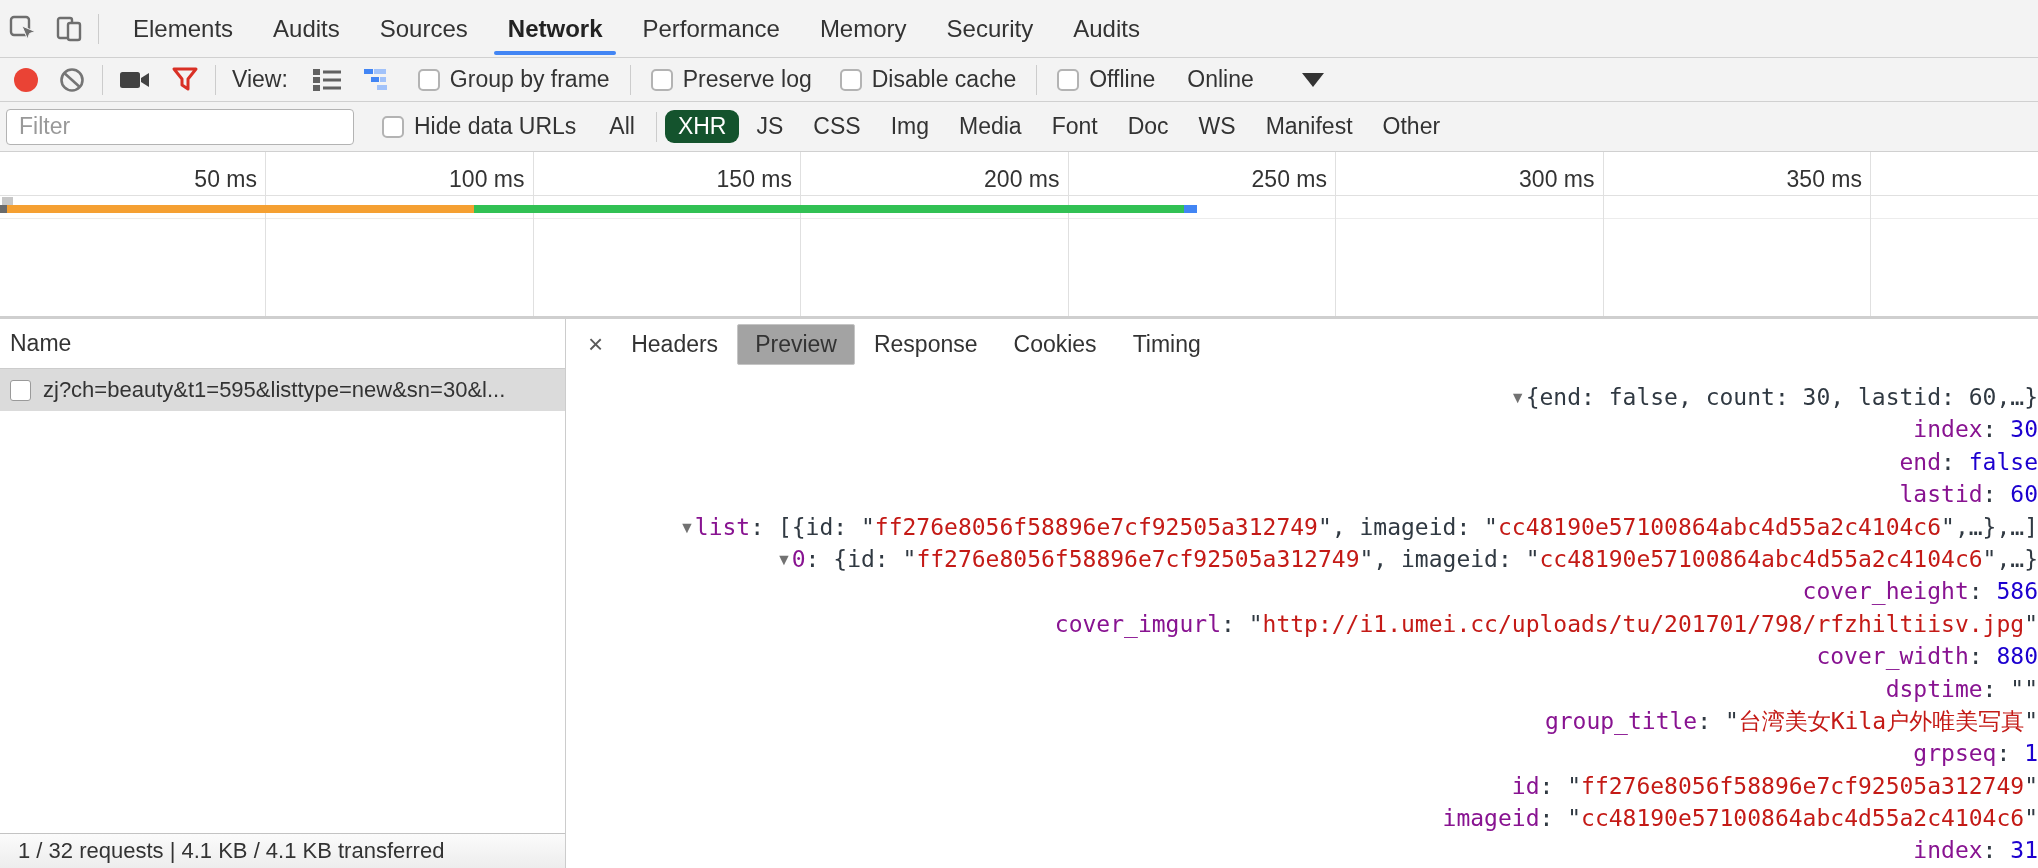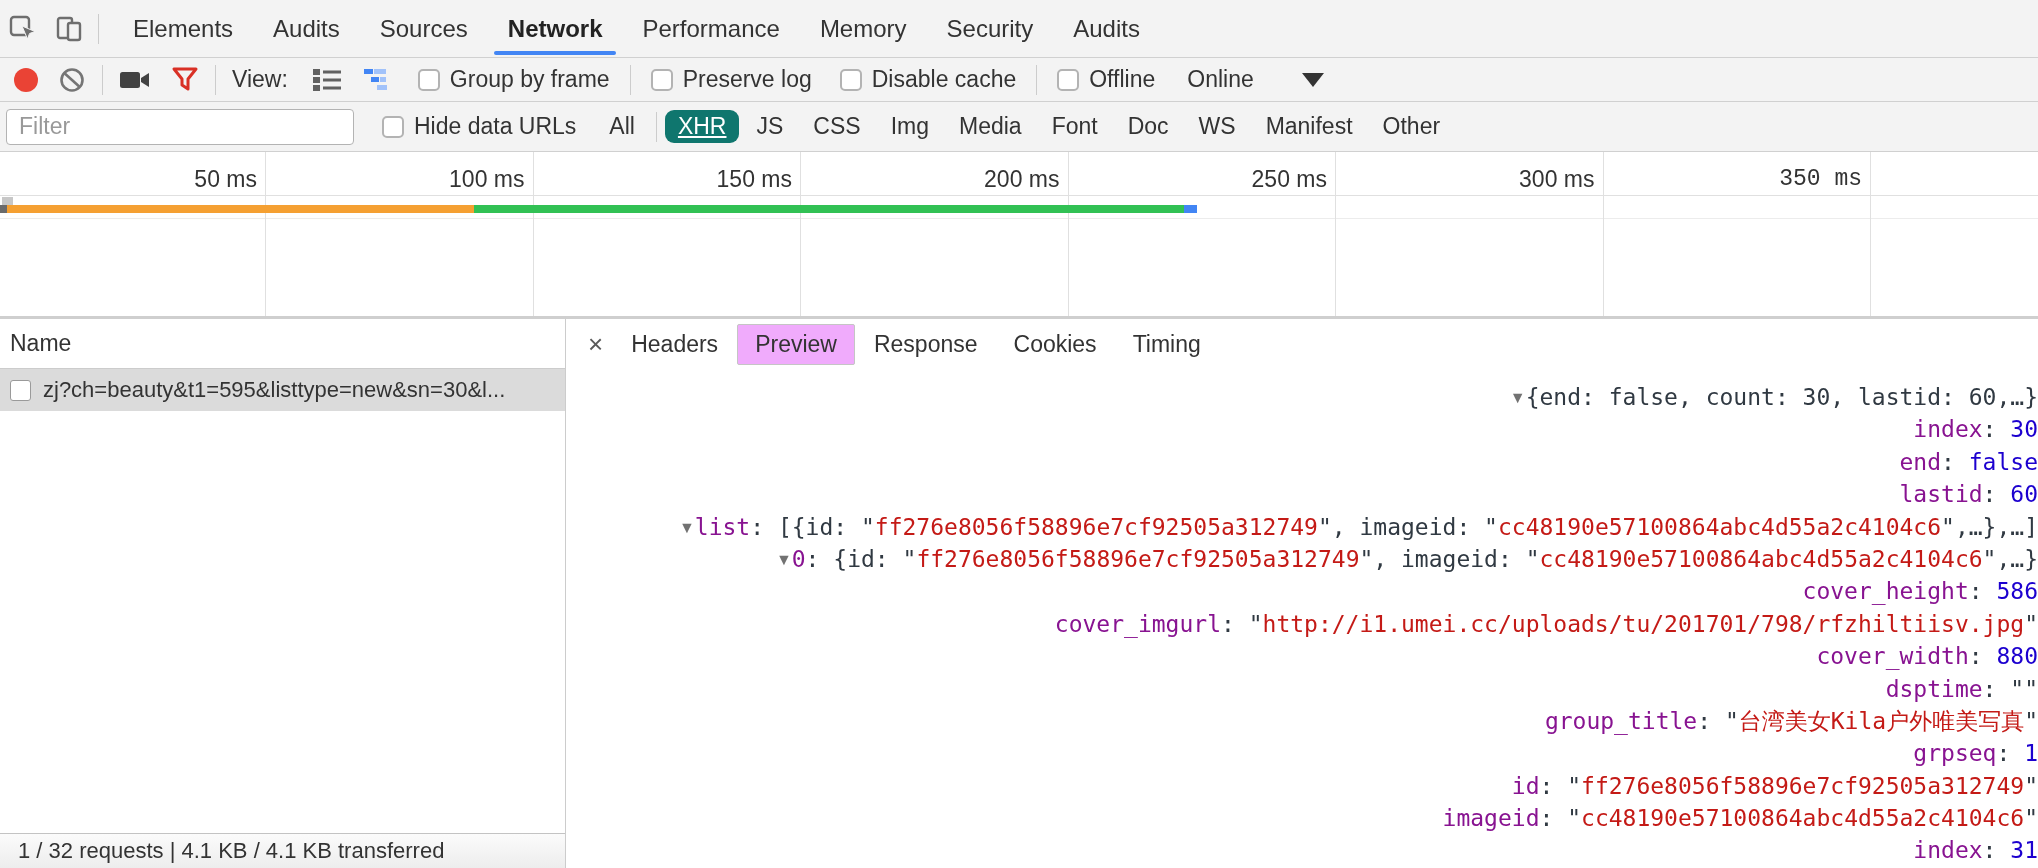--- a/index.html
+++ b/index.html
@@ -30,21 +30,21 @@
     border-top:14px solid #333; margin-left:48px; }
 
   
   .filterbar { height:50px; background:#f3f3f3; border-bottom:1px solid #d0d0d0;
     display:flex; align-items:center; font-size:23px; }
   .filter-input { width:348px; height:36px; margin-left:6px; border:1px solid #b3b3b3;
     border-radius:4px; background:#fff; font-size:23px; padding:0 12px;
     font-family:"Liberation Sans", sans-serif; color:#333; outline:none; }
   .filter-input::placeholder { color:#999; }
   .ftype { padding:3px 13px; margin:0 2px; border-radius:9px; white-space:nowrap; cursor:default; }
-  .ftype.selected { background:#0f766e; color:#fff;text-decoration:underline; }
+  .ftype.selected { background:#14532d; color:#fff; }
 
   
   .overview { position:relative; height:167px; background:#fff; border-bottom:3px solid #cfcfcf; }
   .gl { position:absolute; top:0; bottom:0; width:1px; background:#e0e0e0; }
   .tick { position:absolute; top:14px; width:160px; text-align:right; font-size:23px; color:#333; }
   .hline1 { position:absolute; top:43px; left:0; right:0; height:1px; background:#e0e0e0; }
   .hline2 { position:absolute; top:66px; left:0; right:0; height:1px; background:#ececec; }
   .ov-bar-seg { position:absolute; top:53px; height:8px; }
   .ov-gray-chip { position:absolute; left:2px; top:45px; width:11px; height:8px; background:#c7c7c7; }
 
@@ -59,21 +59,21 @@
     margin-right:12px; flex:none; }
   .row-name { white-space:nowrap; overflow:hidden; }
   .status { position:absolute; left:0; right:0; bottom:0; height:35px;
     border-top:1px solid #c3c3c3; background:linear-gradient(#fbfbfb,#ededed);
     display:flex; align-items:center; padding-left:18px; font-size:22px; color:#333; }
 
   .right { flex:1; position:relative; background:#fff; }
   .detail-tabs { height:50px; display:flex; align-items:center; padding-left:12px; font-size:23px; }
   .close-x { font-size:26px; color:#5a5a5a; padding:0 10px; cursor:default; }
   .dtab { padding:6px 17px; margin:0 1px; color:#333; cursor:default; }
-  .dtab.selected { border:1px solid #c5c5c5; background:#f0abfc; border-radius:2px; }
+  .dtab.selected { border:1px solid #c5c5c5; background:#a3a3a3; border-radius:2px; }
 
   .preview { position:absolute; top:50px; left:0; right:0; bottom:0; overflow:hidden;
     font-family:"DejaVu Sans Mono", monospace; font-size:23px; padding-top:12px; }
   .pline { height:32.4px; line-height:32.4px; white-space:pre;text-align:right; }
   .tri { display:inline-block; width:23px; color:#727272; font-size:16px;
     font-family:"Liberation Sans", sans-serif; vertical-align:2px; }
   .sp  { color:#303942; } .sk { color:#881391; } .sn { color:#1c00cf; } .ss { color:#c41a16; }
   .sliver { position:absolute; bottom:0; height:6px; overflow:hidden; }
 
   svg { display:block; }
@@ -208,21 +208,21 @@
     <div class="tick" style="left: 364.5px;">100 ms</div>
     <div class="gl" style="left: 800px;"></div>
     <div class="tick" style="left: 632px;">150 ms</div>
     <div class="gl" style="left: 1067.5px;"></div>
     <div class="tick" style="left: 899.5px;">200 ms</div>
     <div class="gl" style="left: 1335px;"></div>
     <div class="tick" style="left: 1167px;">250 ms</div>
     <div class="gl" style="left: 1602.5px;"></div>
     <div class="tick" style="left: 1434.5px;">300 ms</div>
     <div class="gl" style="left: 1870px;"></div>
-    <div class="tick" style="left: 1702px; font-family: Liberation Mono, monospace;">350 ms</div>
+    <div class="tick" style="left: 1702px;">350 ms</div>
     <div class="ov-bar-seg" style="left: 0px; width: 7px; background: rgb(107, 107, 107);"></div>
     <div class="ov-bar-seg" style="left: 7px; width: 467px; background: rgb(245, 160, 50);"></div>
     <div class="ov-bar-seg" style="left: 474px; width: 710px; background: rgb(49, 193, 84);"></div>
     <div class="ov-bar-seg" style="left: 1184px; width: 13px; background: rgb(66, 133, 244);"></div>
   </div>
 
 <div class="main">
 
   <div class="left">
     <div class="name-header">

